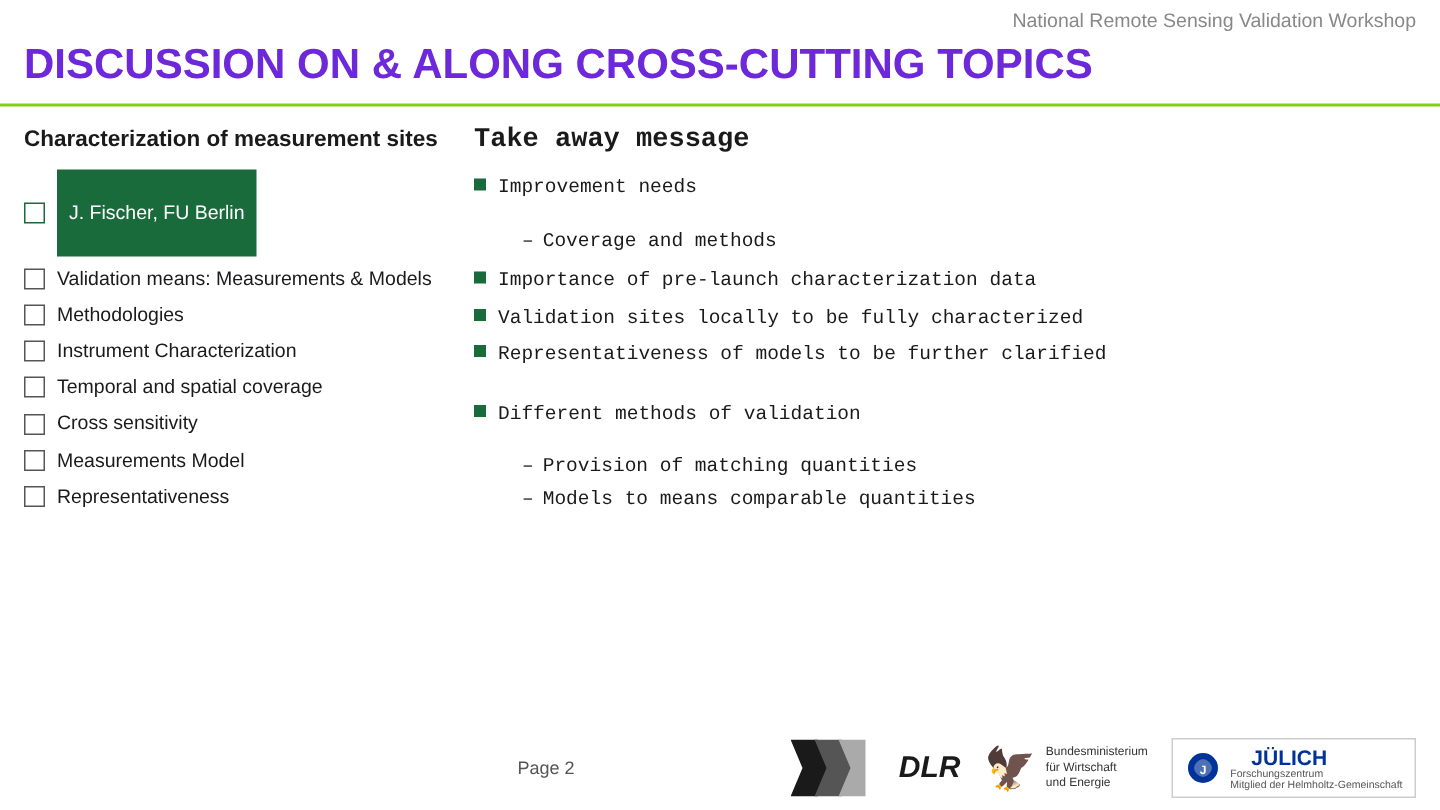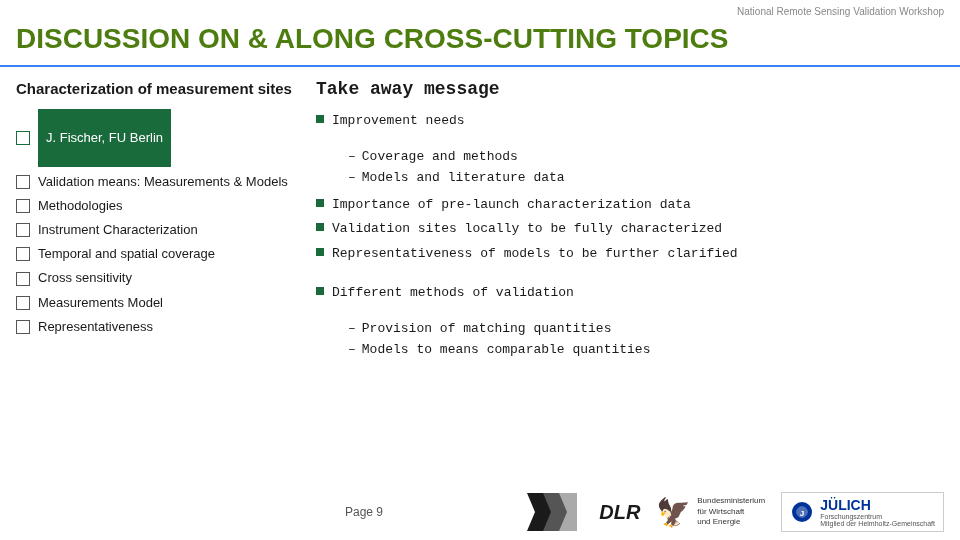--- a/index.html
+++ b/index.html
@@ -9,29 +9,29 @@
       background: #ffffff;
       font-family: Arial, sans-serif;
       overflow: hidden;
       position: relative;
     }
 
     .top-header {
       text-align: right;
       padding: 6px 16px 2px 16px;
       color: #888;
-      font-size: 10px;
+      font-size: 13px;
     }
 
     .main-title {
       font-size: 28px;
       font-weight: bold;
-      color: #4d7c0f;
+      color: #6d28d9;
       padding: 4px 16px 10px 16px;
-      border-bottom: 2px solid #3b82f6;
+      border-bottom: 2px solid #84cc16;
     }
 
     .content-area {
       display: flex;
       padding: 12px 16px 0 16px;
       gap: 20px;
       justify-content: space-between;
     }
 
     .left-column {
@@ -206,20 +206,21 @@
 
     .juelich-text-block {
       display: flex;
       flex-direction: column;
     }
 
     .juelich-main {
       font-size: 14px;
       font-weight: bold;
       color: #003399;
+      margin-left: 14px;
     }
 
     .juelich-sub {
       font-size: 7px;
       color: #555;
     }
   </style>
 </head>
 <body>
 
@@ -271,21 +272,20 @@
 
   <div class="right-column">
     <div class="take-away-title">Take away message</div>
 
     <ul class="bullet-list">
 
     <li>
           <div class="bullet-sq"></div>
           <div><span>Improvement needs</span><ul class="sub-bullet-list">
               <li>Coverage and methods</li>
-              <li>Models and literature data</li>
             </ul></div>
         </li>
         <li>
           <div class="bullet-sq"></div>
           <div><span>Importance of pre-launch characterization data</span></div>
         </li>
         <li>
           <div class="bullet-sq"></div>
           <div><span>Validation sites locally to be fully characterized</span></div>
         </li>
@@ -300,21 +300,21 @@
               <li>Provision of matching quantities</li>
               <li>Models to means comparable quantities</li>
             </ul></div>
         </li>
       </ul>
   </div>
 </div>
 
 <div class="footer-area">
   <div style="flex:1"></div>
-  <div class="page-label">Page 9</div>
+  <div class="page-label">Page 2</div>
 
   <div class="logo-area">
 
     <div class="dlr-logo">
       <svg width="52" height="38" viewBox="0 0 52 38">
         <polygon points="0,0 18,0 26,19 18,38 0,38 8,19" fill="#1a1a1a"></polygon>
         <polygon points="16,0 34,0 42,19 34,38 16,38 24,19" fill="#555"></polygon>
         <polygon points="32,0 50,0 50,38 32,38 40,19" fill="#aaa"></polygon>
       </svg>
       <span style="font-size:20px;font-weight:bold;color:#1a1a1a;font-style:italic;">DLR</span>

